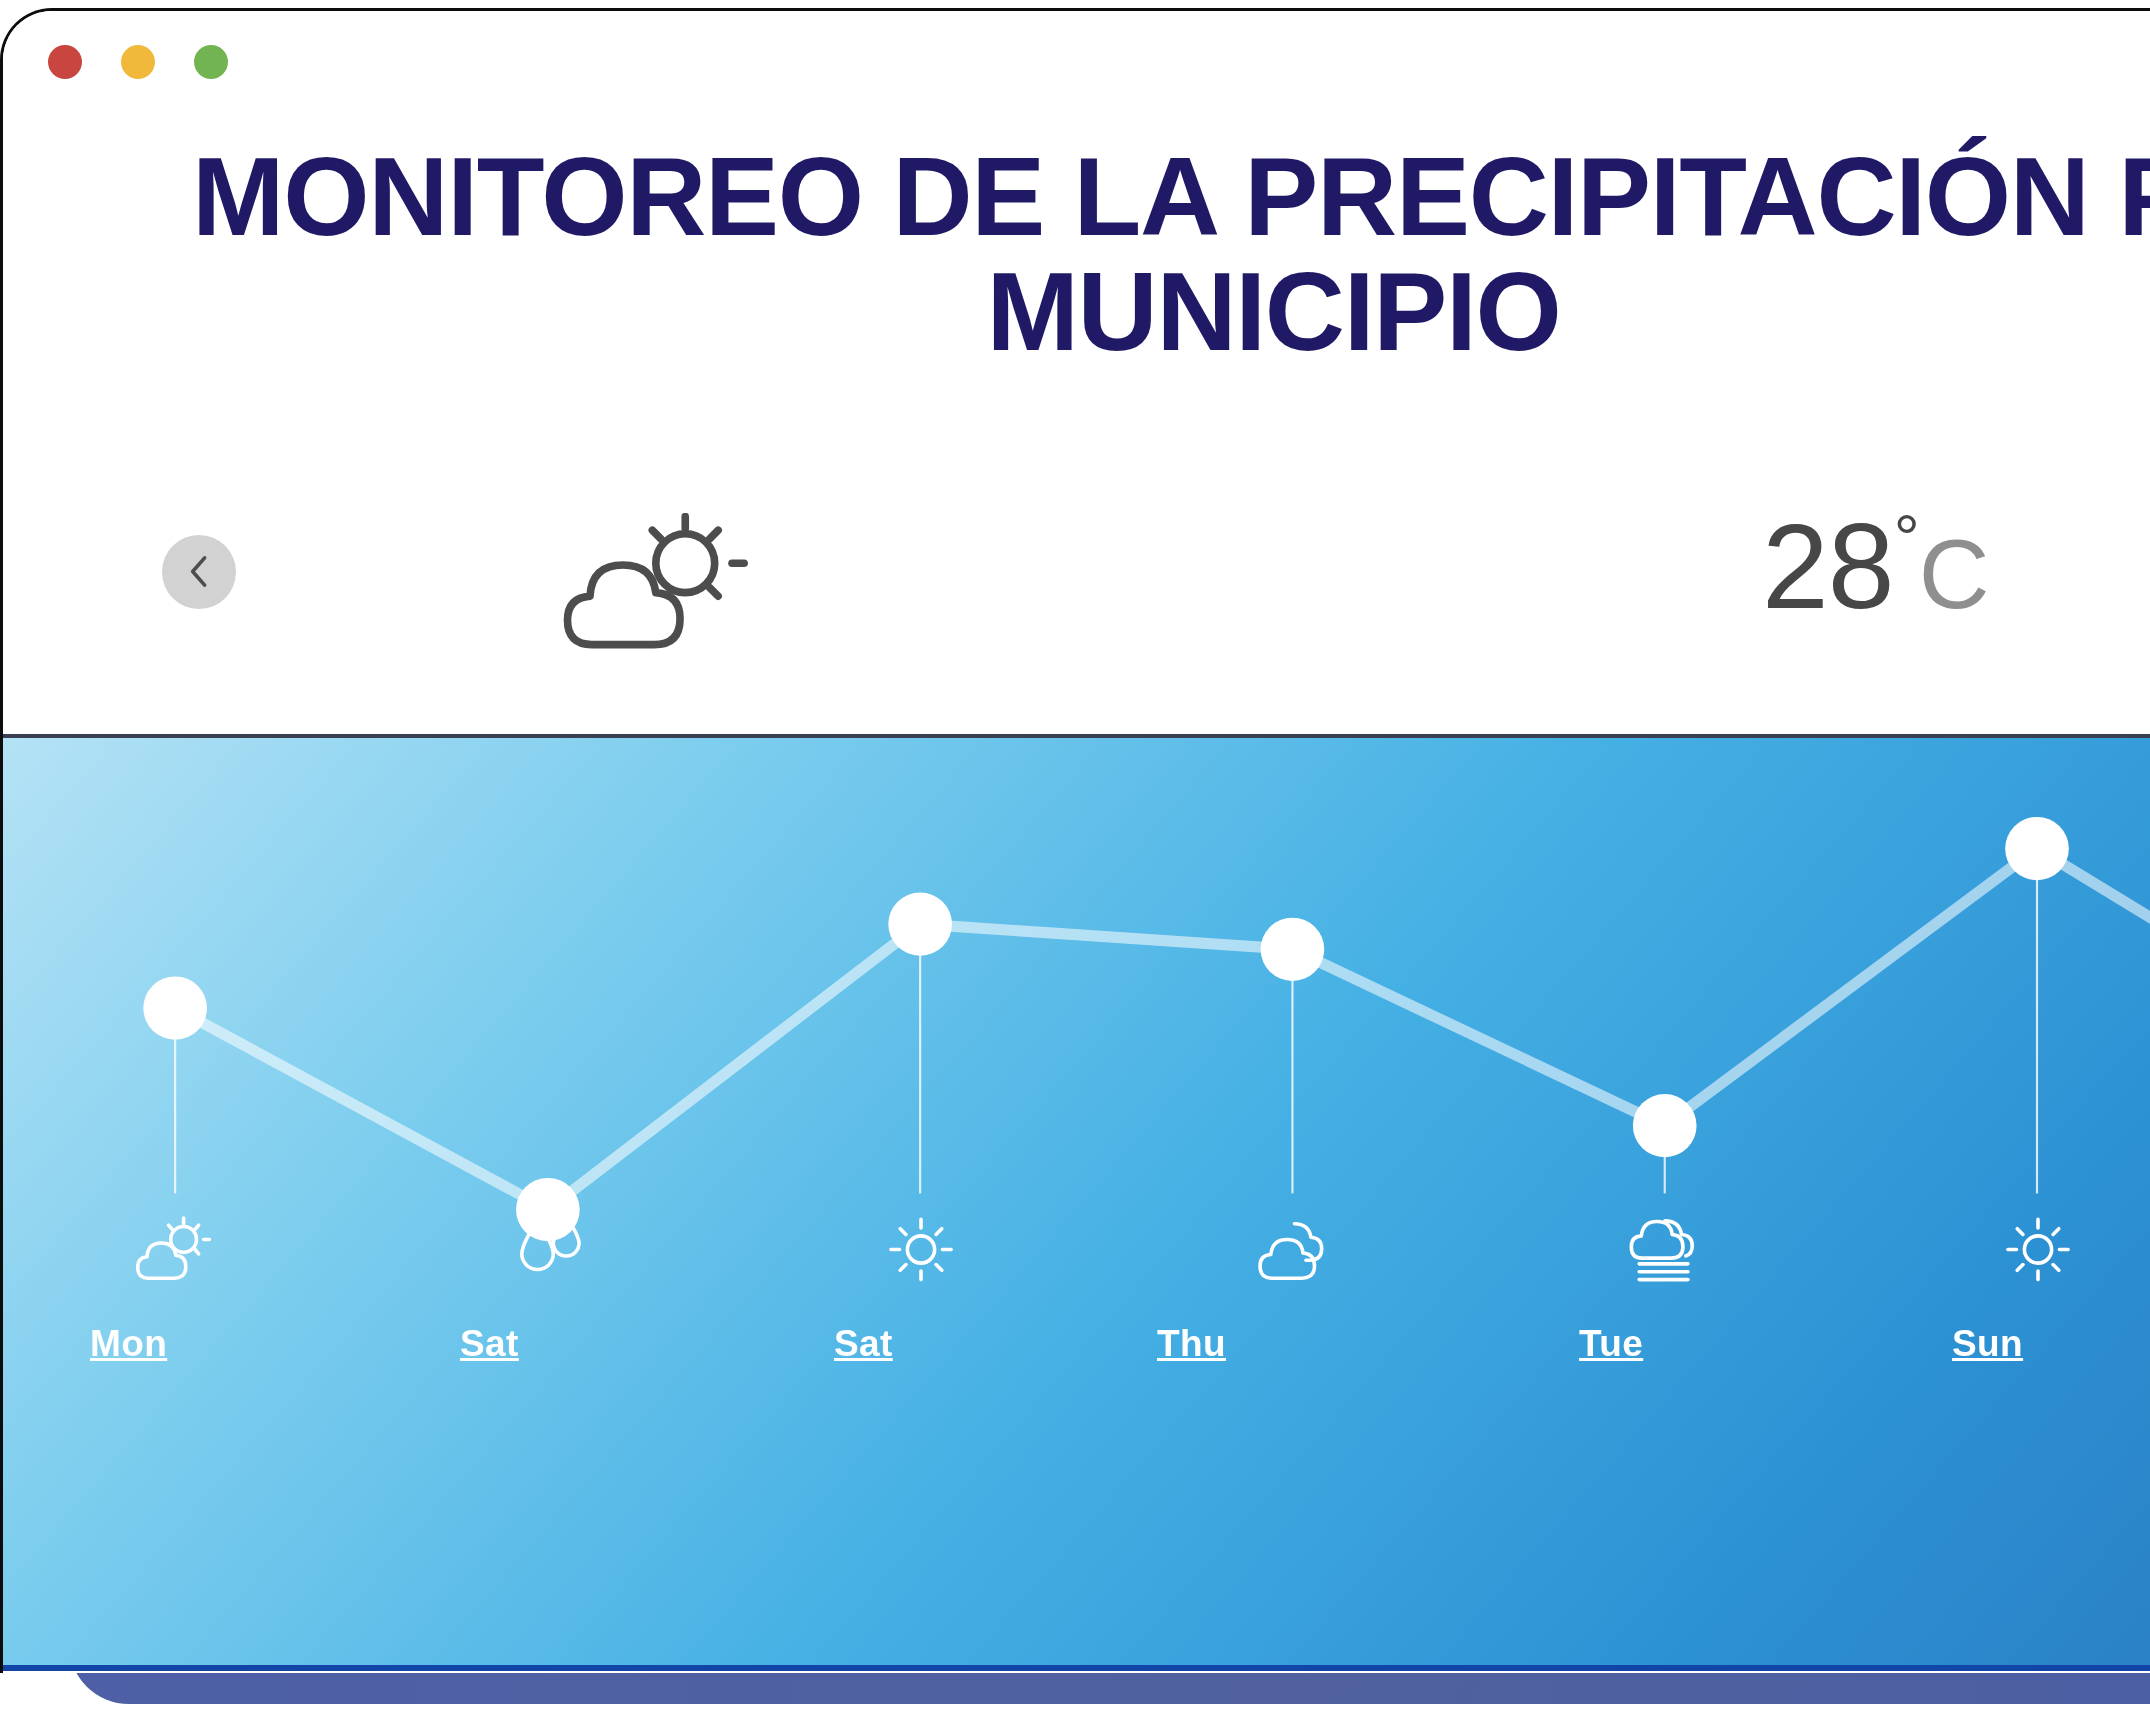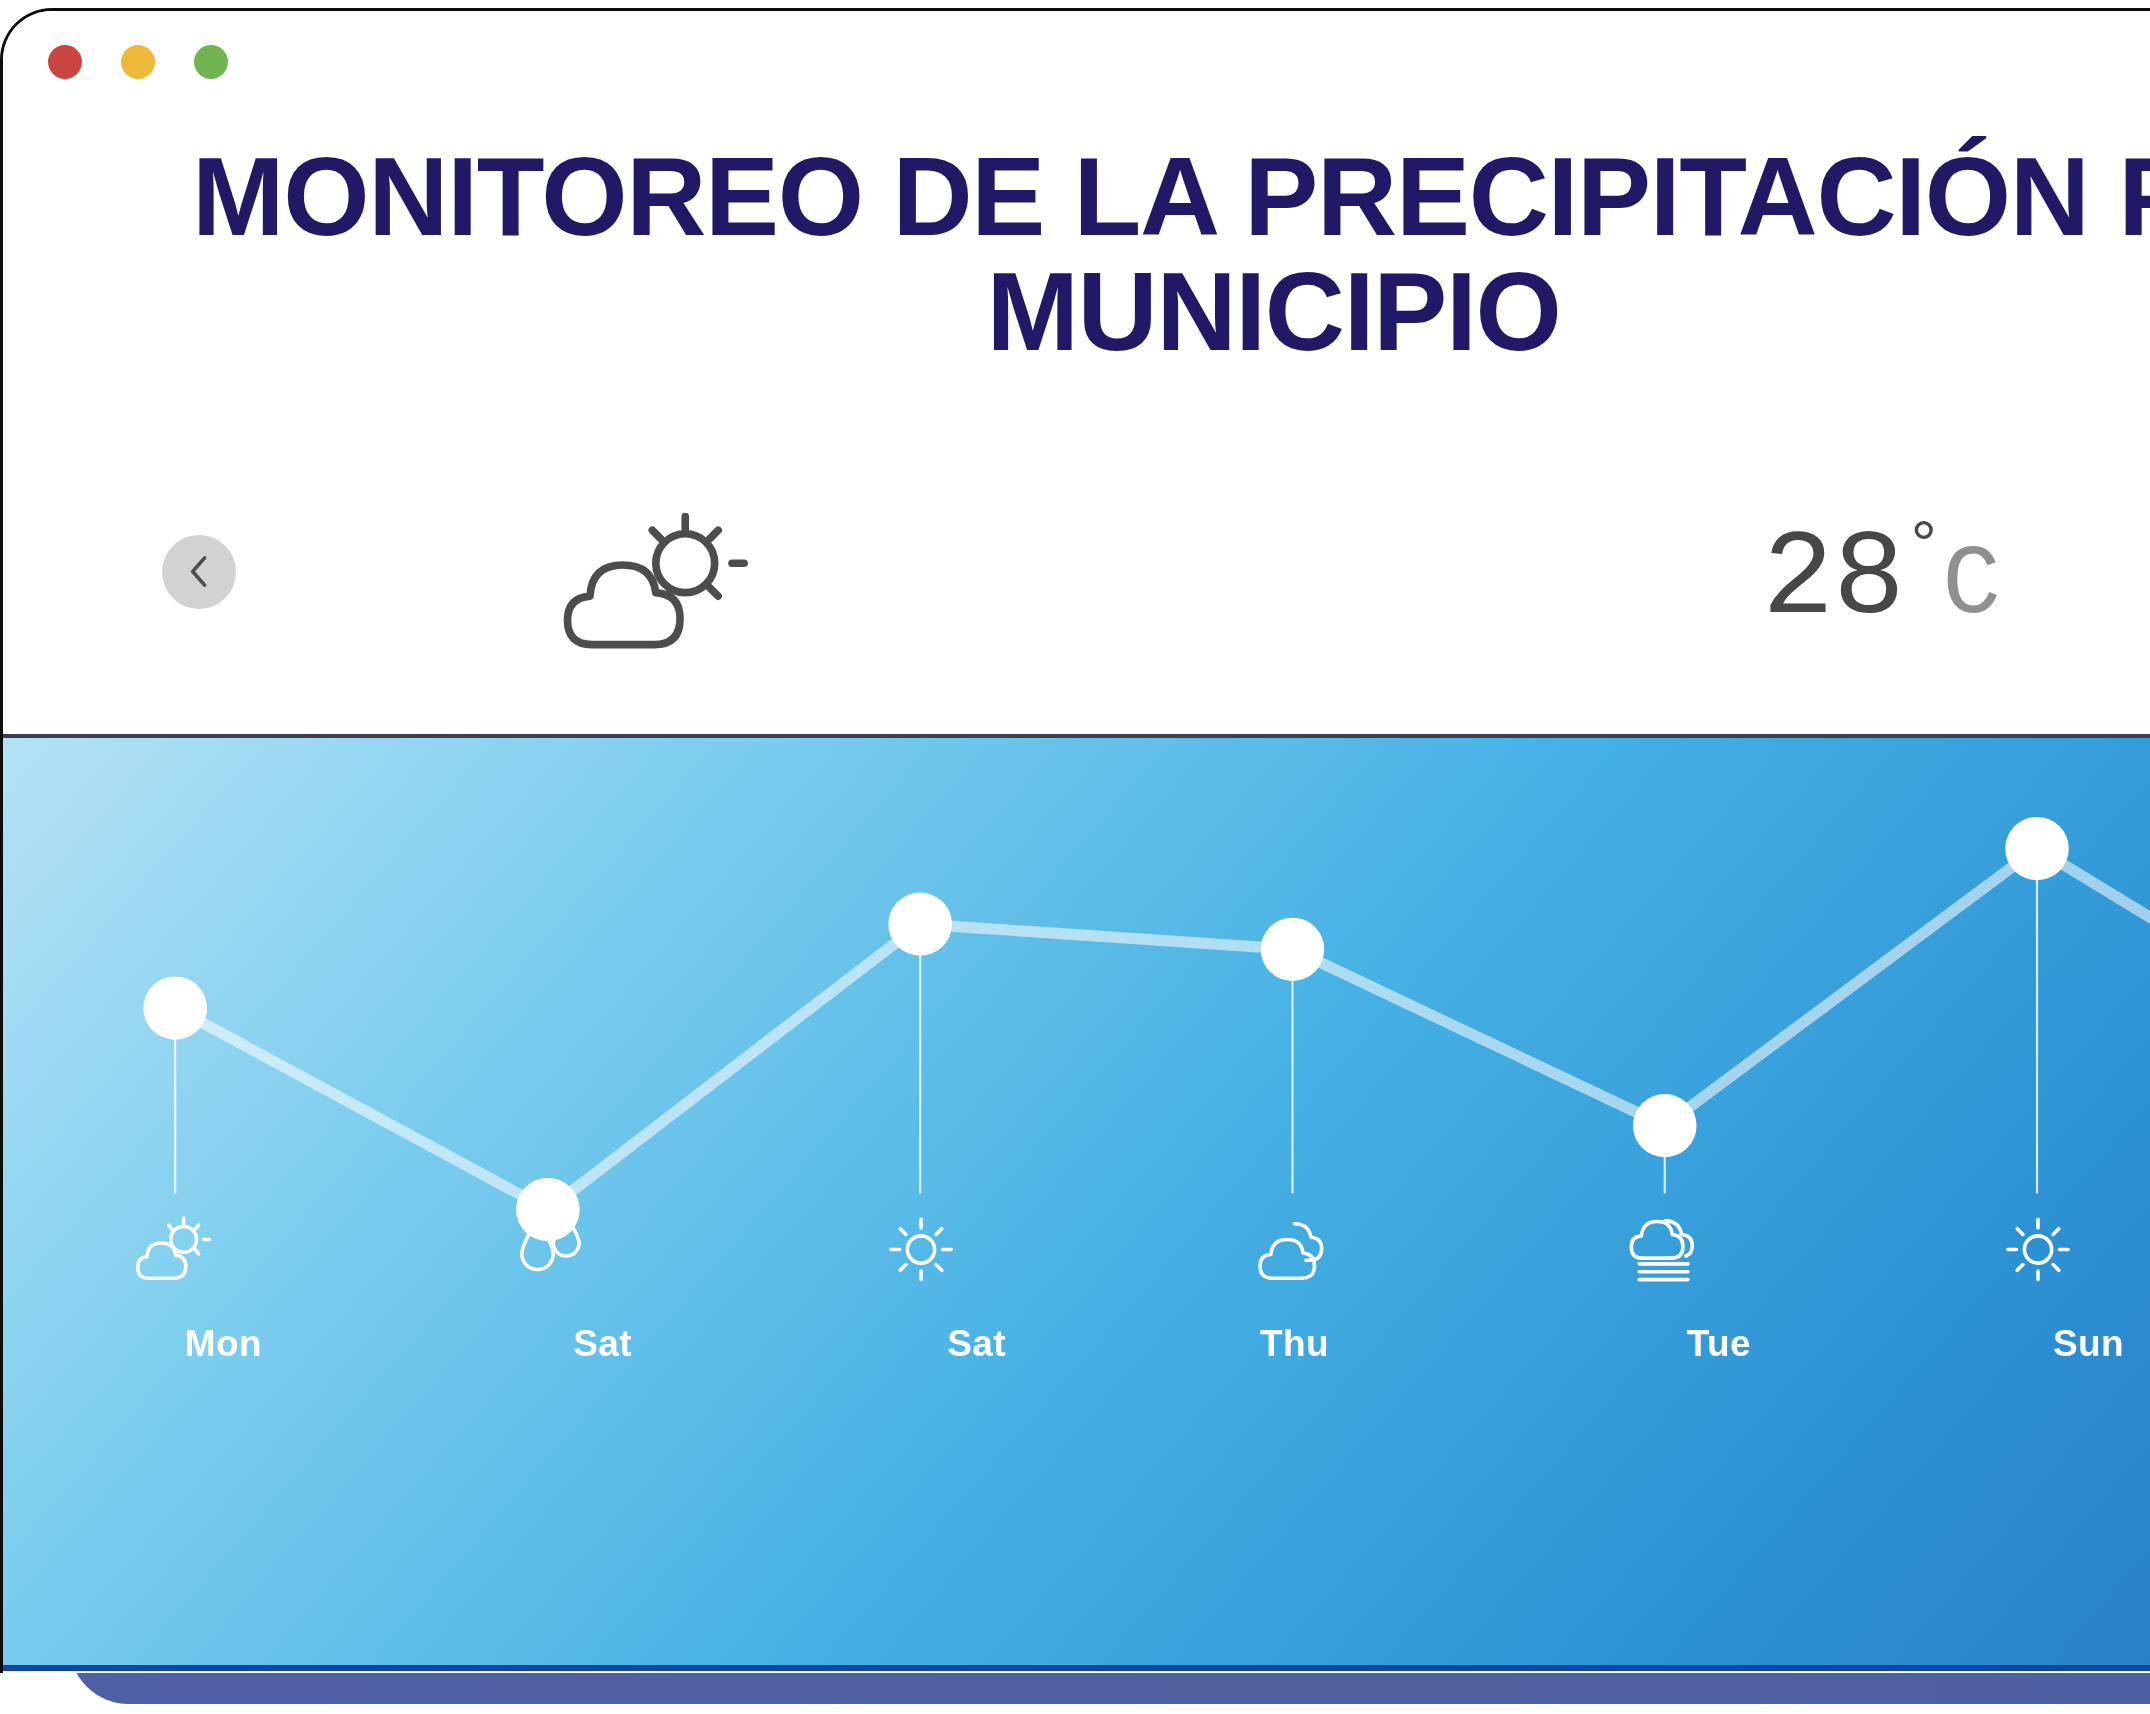--- a/index.html
+++ b/index.html
@@ -98,28 +98,27 @@
 
   .cond-icon {
     position:absolute;
     left:546px; top:27px;
     width:224px; height:142px;
   }
   .cond-icon svg { width:100%; height:100%; }
 
   .temp {
     position:absolute;
-    left:1759px; top:34px;
+    left:1759px; top:20px;
     font-size:120px;
     font-weight:400;
     color:#474747;
     letter-spacing:-0.9px;
     line-height:1;
     white-space:nowrap;
-    font-family:Liberation Mono, monospace;
   }
   .temp .deg { font-size:65px; vertical-align:super; position:relative; top:-6.9px; }
   .temp .unit { color:#8f8f8f; font-size:98px; }
 
   
   .chart-panel {
     position:relative;
     height:933px;
     background:linear-gradient(131deg,
         #b4e2f5 0%,
@@ -130,25 +129,26 @@
     overflow:hidden;
     border-bottom:6px solid #1145a8;
   }
   .chart-svg { position:absolute; inset:0; width:100%; height:100%; }
 
   .day-icon { position:absolute; width:86px; height:73px; }
   .day-icon svg { width:100%; height:100%; }
   .day-label {
     position:absolute;
     width:172px;
-    text-align:right;
+    text-align:left;
     color:#ffffff;
     font-size:37px;
     font-weight:bold;
     letter-spacing:0.4px;
+    text-decoration:underline;
   }
 </style>
 </head>
 <body>
 
 <div id="stage">
 
   <div class="glow-plate"></div>
   <div class="shadow-plate"></div>
 

